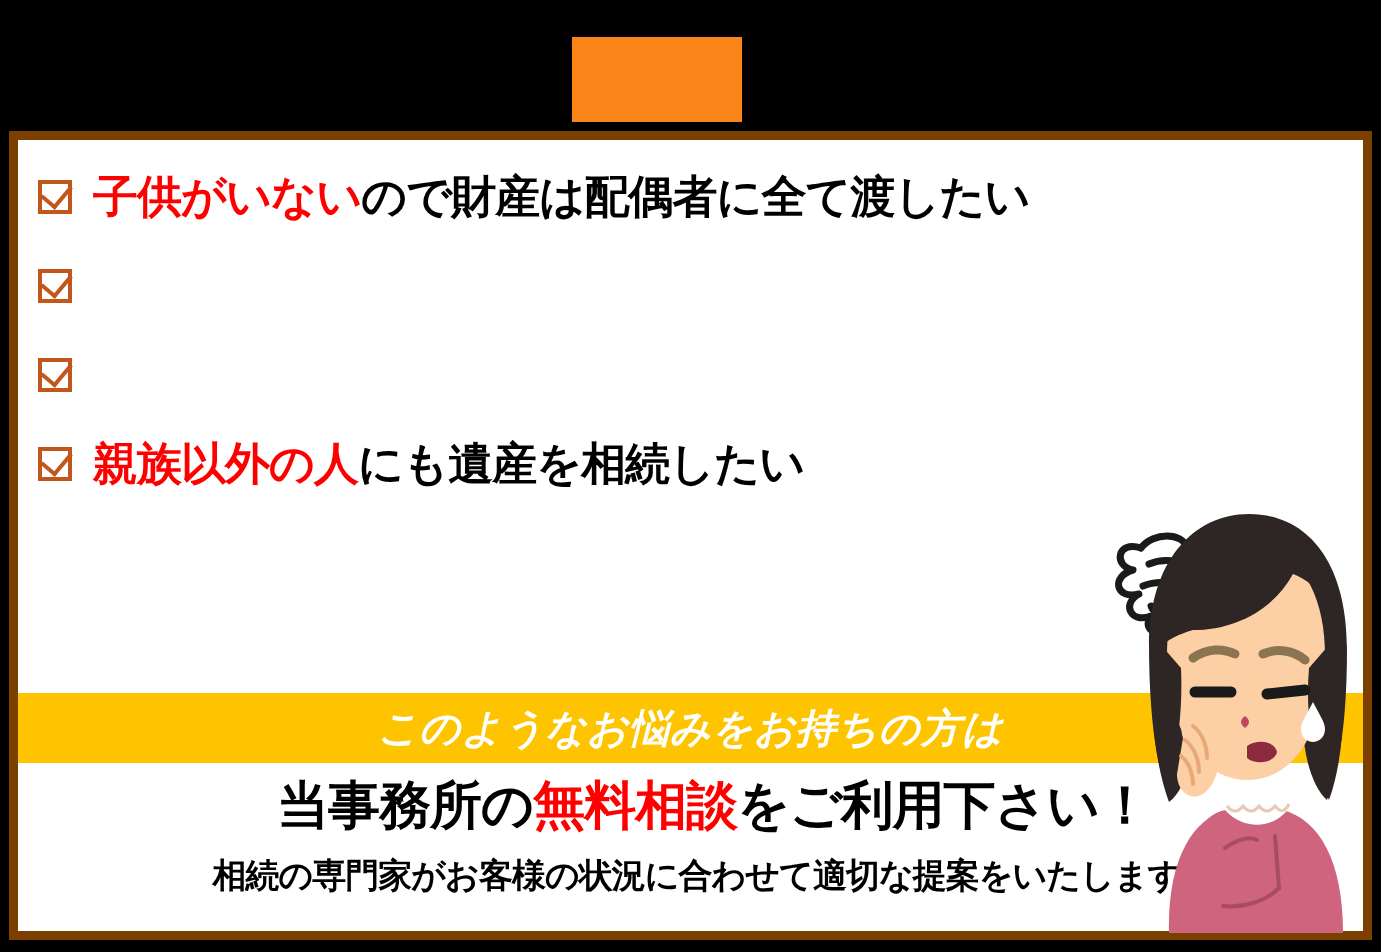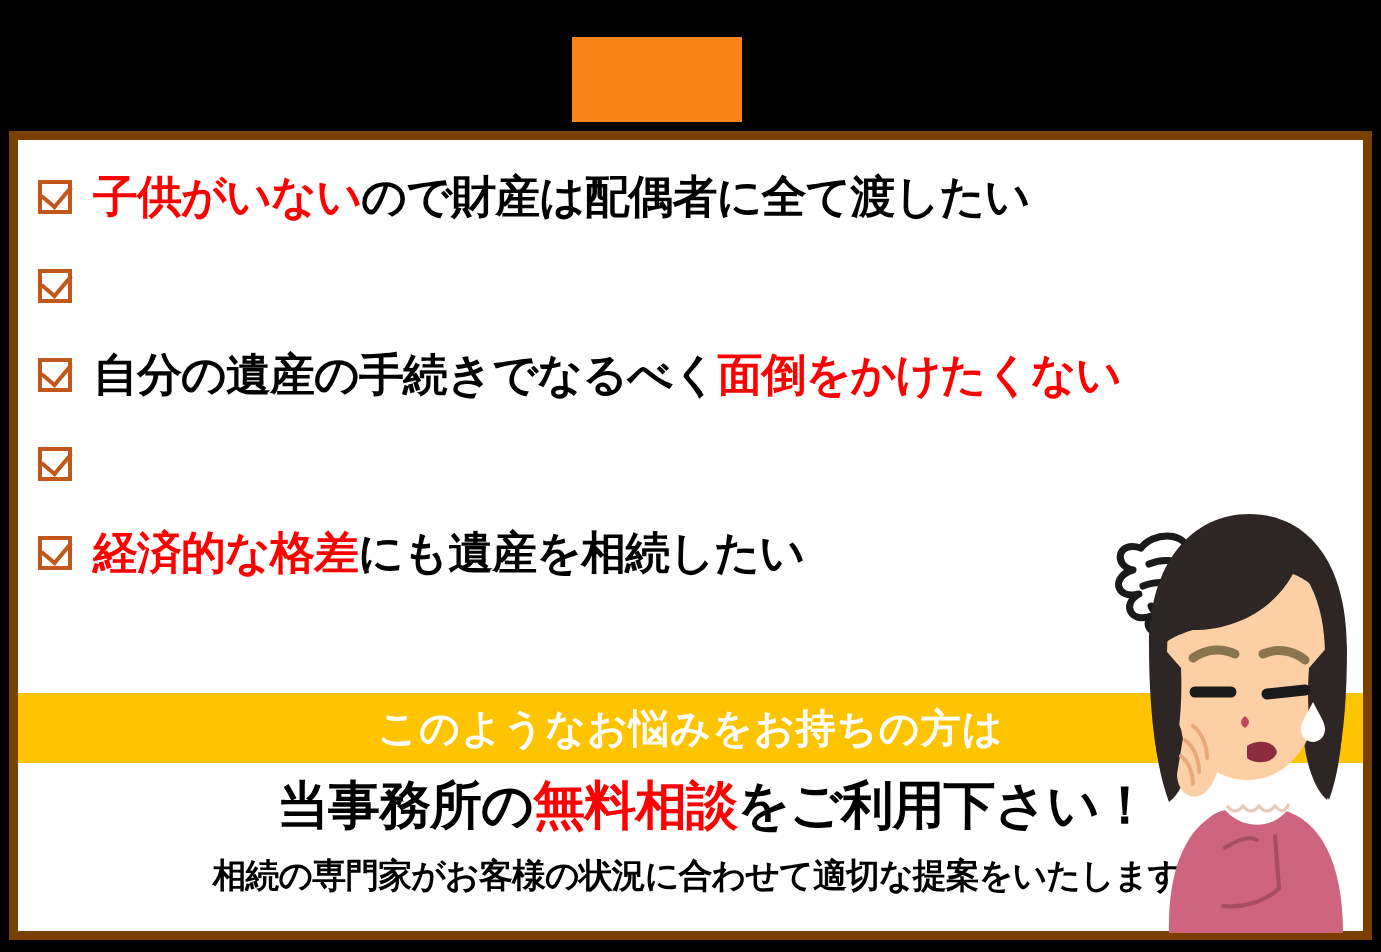--- a/index.html
+++ b/index.html
@@ -108,20 +108,21 @@
     align-items: center;
     justify-content: center;
     z-index: 3;
   }
   #banner-text {
     color: #FFFFFF;
     font-size: 40px;
     font-weight: bold;
     letter-spacing: 1px;
     white-space: nowrap;
+    font-style: italic;
   }
 
   
   #cta {
     position: absolute;
     left: 0;
     top: 636px;
     width: 100%;
     text-align: center;
     padding-left: 23px;
@@ -174,32 +175,26 @@
         </div>
         <div class="check-row">
           <span class="checkbox">
             <span class="tick"></span>
           </span>
         </div>
         <div class="check-row">
           <span class="checkbox">
             <span class="tick"></span>
           </span>
-          <span class="check-text"><span class="">自分の遺産の手続きでなるべく</span><span class="hl">面倒をかけたくない</span></span>
-        </div>
-        <div class="check-row">
-          <span class="checkbox">
-            <span class="tick"></span>
-          </span>
-        </div>
-        <div class="check-row">
-          <span class="checkbox">
-            <span class="tick"></span>
-          </span>
-          <span class="check-text"><span class="hl">経済的な格差</span><span class="">にも遺産を相続したい</span></span>
+        </div>
+        <div class="check-row">
+          <span class="checkbox">
+            <span class="tick"></span>
+          </span>
+          <span class="check-text"><span class="hl">親族以外の人</span><span class="">にも遺産を相続したい</span></span>
         </div>
       </div>
 
     <div id="banner">
       <span id="banner-text">このようなお悩みをお持ちの方は</span>
     </div>
 
     <div id="cta">
       <div id="cta-main"><span class="">当事務所の</span><span class="hl">無料相談</span><span class="">をご利用下さい！</span></div>
       <div id="cta-sub">相続の専門家がお客様の状況に合わせて適切な提案をいたします。</div>

